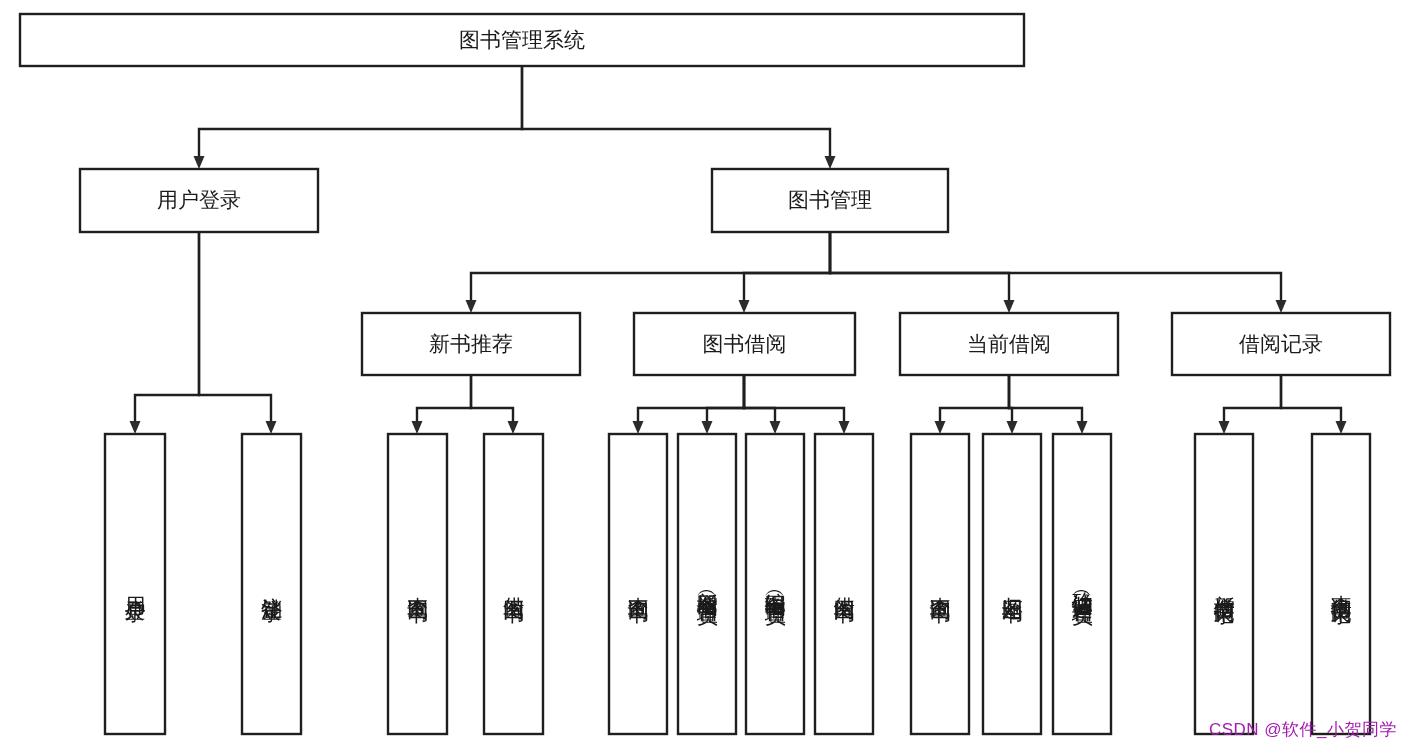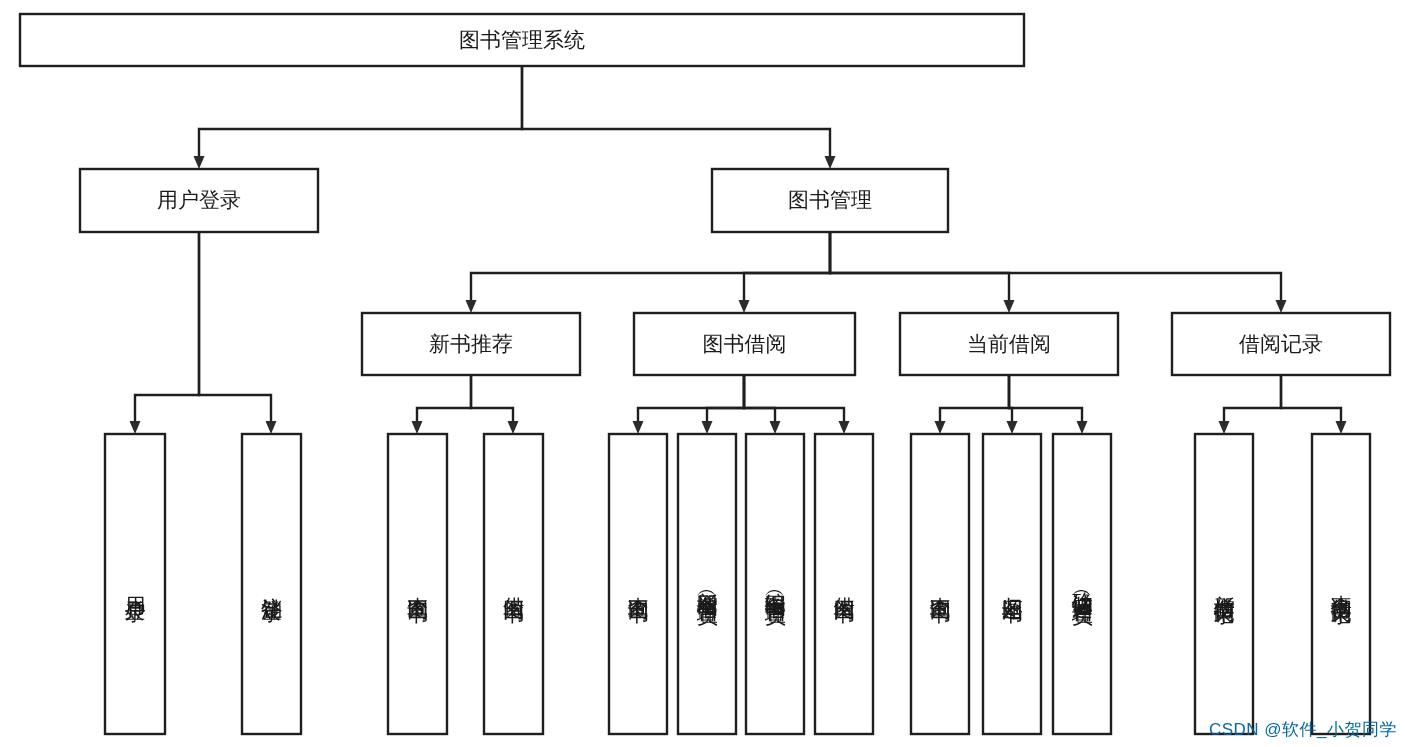--- a/index.html
+++ b/index.html
@@ -63,21 +63,21 @@
     text-align: center;
     white-space: nowrap;
     pointer-events: none;
   }
   .watermark {
     position: absolute;
     right: 8px;
     bottom: 6px;
     font-family: "Liberation Sans", "DejaVu Sans", sans-serif;
     font-size: 17px;
-    color: #0369a1;
+    color: #a21caf;
     letter-spacing: 0.5px;
     white-space: nowrap;
   }
 </style>
 </head>
 <body>
 
 <div id="diagram-root">
   <svg class="canvas" id="svg-canvas" viewBox="0 0 1405 747">
       <g>

